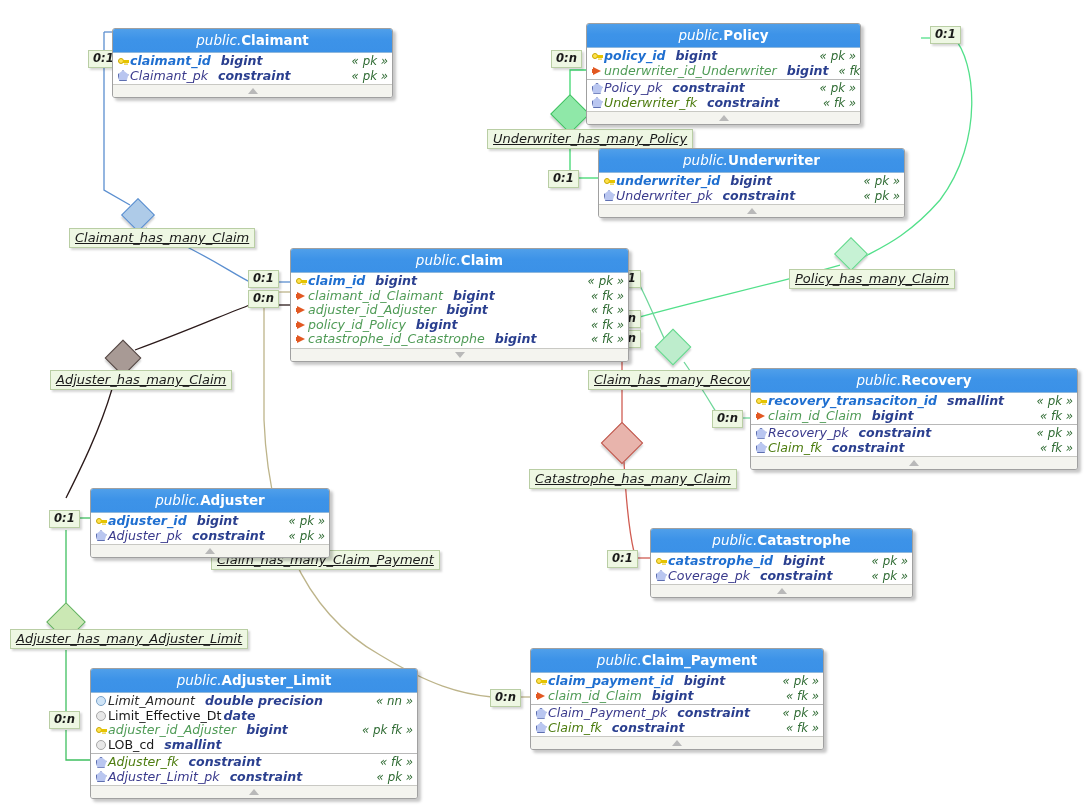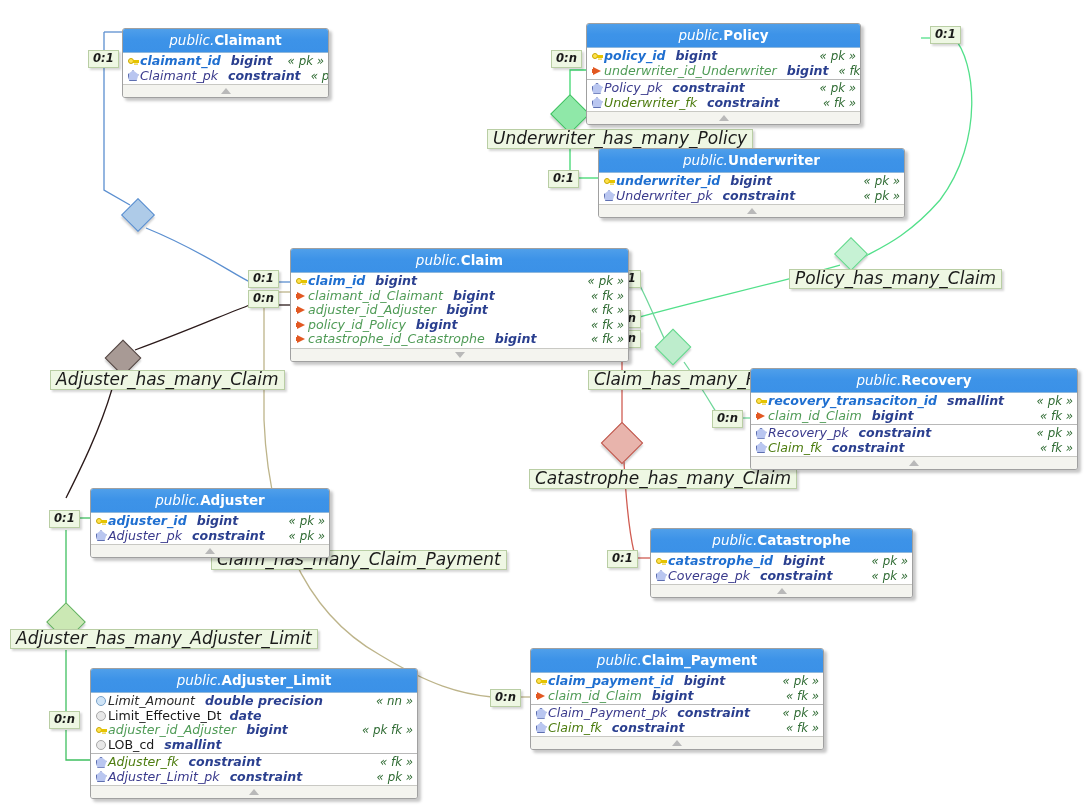--- a/index.html
+++ b/index.html
@@ -83,21 +83,21 @@
     position:absolute;
     background:#eef7e3;
     border:1px solid #b9ceA4;
     box-shadow:2px 2px 2px rgba(0,0,0,0.16);
     font-style:italic;
     color:#1a1a1a;
     white-space:nowrap;
     box-sizing:border-box;
   }
   .card{font-size:11.6px;padding:1px 4px 2px 4px;line-height:13px;font-weight:bold;}
-  .rlabel{font-size:17px;padding:1px 5px 2px 5px;line-height:15px;}
+  .rlabel{font-size:13px;padding:1px 5px 2px 5px;line-height:15px;text-decoration:underline;}
 
   
   .dia{position:absolute;box-sizing:border-box;transform:rotate(45deg);
        box-shadow:2px 2px 2px rgba(0,0,0,0.18);}
 </style>
 </head>
 <body>
 
 <div id="canvas">
 
@@ -149,20 +149,21 @@
   <div class="dia" style="left:556px;top:100px;width:28px;height:28px;background:#8fe8a8;border:1.4px solid #3fc060;"></div>
 
   <div class="dia" style="left:839px;top:242px;width:24px;height:24px;background:#c6f2d4;border:1.4px solid #62d98c;"></div>
 
   <div class="dia" style="left:660px;top:334px;width:26px;height:26px;background:#bdedcc;border:1.4px solid #62d98c;"></div>
 
   <div class="dia" style="left:607px;top:428px;width:30px;height:30px;background:#e8b4ac;border:1.4px solid #c0564c;"></div>
 
   <div class="dia" style="left:52px;top:608px;width:28px;height:28px;background:#cbe8b4;border:1.4px solid #5fb060;"></div>
 
+  <div class="rlabel" style="left:69px;top:228px;">Claimant_has_many_Claim</div>
 
   <div class="rlabel" style="left:50px;top:370px;">Adjuster_has_many_Claim</div>
 
   <div class="rlabel" style="left:487px;top:129px;">Underwriter_has_many_Policy</div>
 
   <div class="rlabel" style="left:789px;top:269px;">Policy_has_many_Claim</div>
 
   <div class="rlabel" style="left:588px;top:370px;">Claim_has_many_Recovery</div>
 
   <div class="rlabel" style="left:529px;top:469px;">Catastrophe_has_many_Claim</div>
@@ -179,21 +180,21 @@
   <div class="card" style="left:248px;top:290px;">0:n</div>
   <div class="card" style="left:610px;top:270px;">0:1</div>
   <div class="card" style="left:610px;top:310px;">0:n</div>
   <div class="card" style="left:610px;top:330px;">0:n</div>
   <div class="card" style="left:712px;top:410px;">0:n</div>
   <div class="card" style="left:49px;top:510px;">0:1</div>
   <div class="card" style="left:49px;top:711px;">0:n</div>
   <div class="card" style="left:607px;top:550px;">0:1</div>
   <div class="card" style="left:490px;top:689px;">0:n</div>
 
-  <div class="tbl" style="left:122px;top:28px;width:207px;">
+  <div class="tbl" style="left:112px;top:28px;width:281px;">
       <div class="hdr"><span class="schema">public.</span><span class="tname">Claimant</span></div>
       <div class="sect">
         <div class="row">
           <span class="ic">
             <span class="icon-key"></span>
           </span>
           <span class="nm pk">claimant_id</span>
           <span class="ty" style="margin-left: 10px;">bigint</span>
           <span class="st">« pk »</span>
         </div>
@@ -465,21 +466,21 @@
           </span>
           <span class="nm col">Limit_Amount</span>
           <span class="ty" style="margin-left: 10px;">double precision</span>
           <span class="st">« nn »</span>
         </div>
         <div class="row">
           <span class="ic">
             <span class="icon-circ grey"></span>
           </span>
           <span class="nm colp">Limit_Effective_Dt</span>
-          <span class="ty" style="margin-left: 8px; text-align: center;">date</span>
+          <span class="ty" style="margin-left: 2px; text-align: center;">date</span>
           <span class="st"></span>
         </div>
         <div class="row">
           <span class="ic">
             <span class="icon-key"></span>
           </span>
           <span class="nm fk">adjuster_id_Adjuster</span>
           <span class="ty" style="margin-left: 10px;">bigint</span>
           <span class="st">« pk fk »</span>
         </div>

